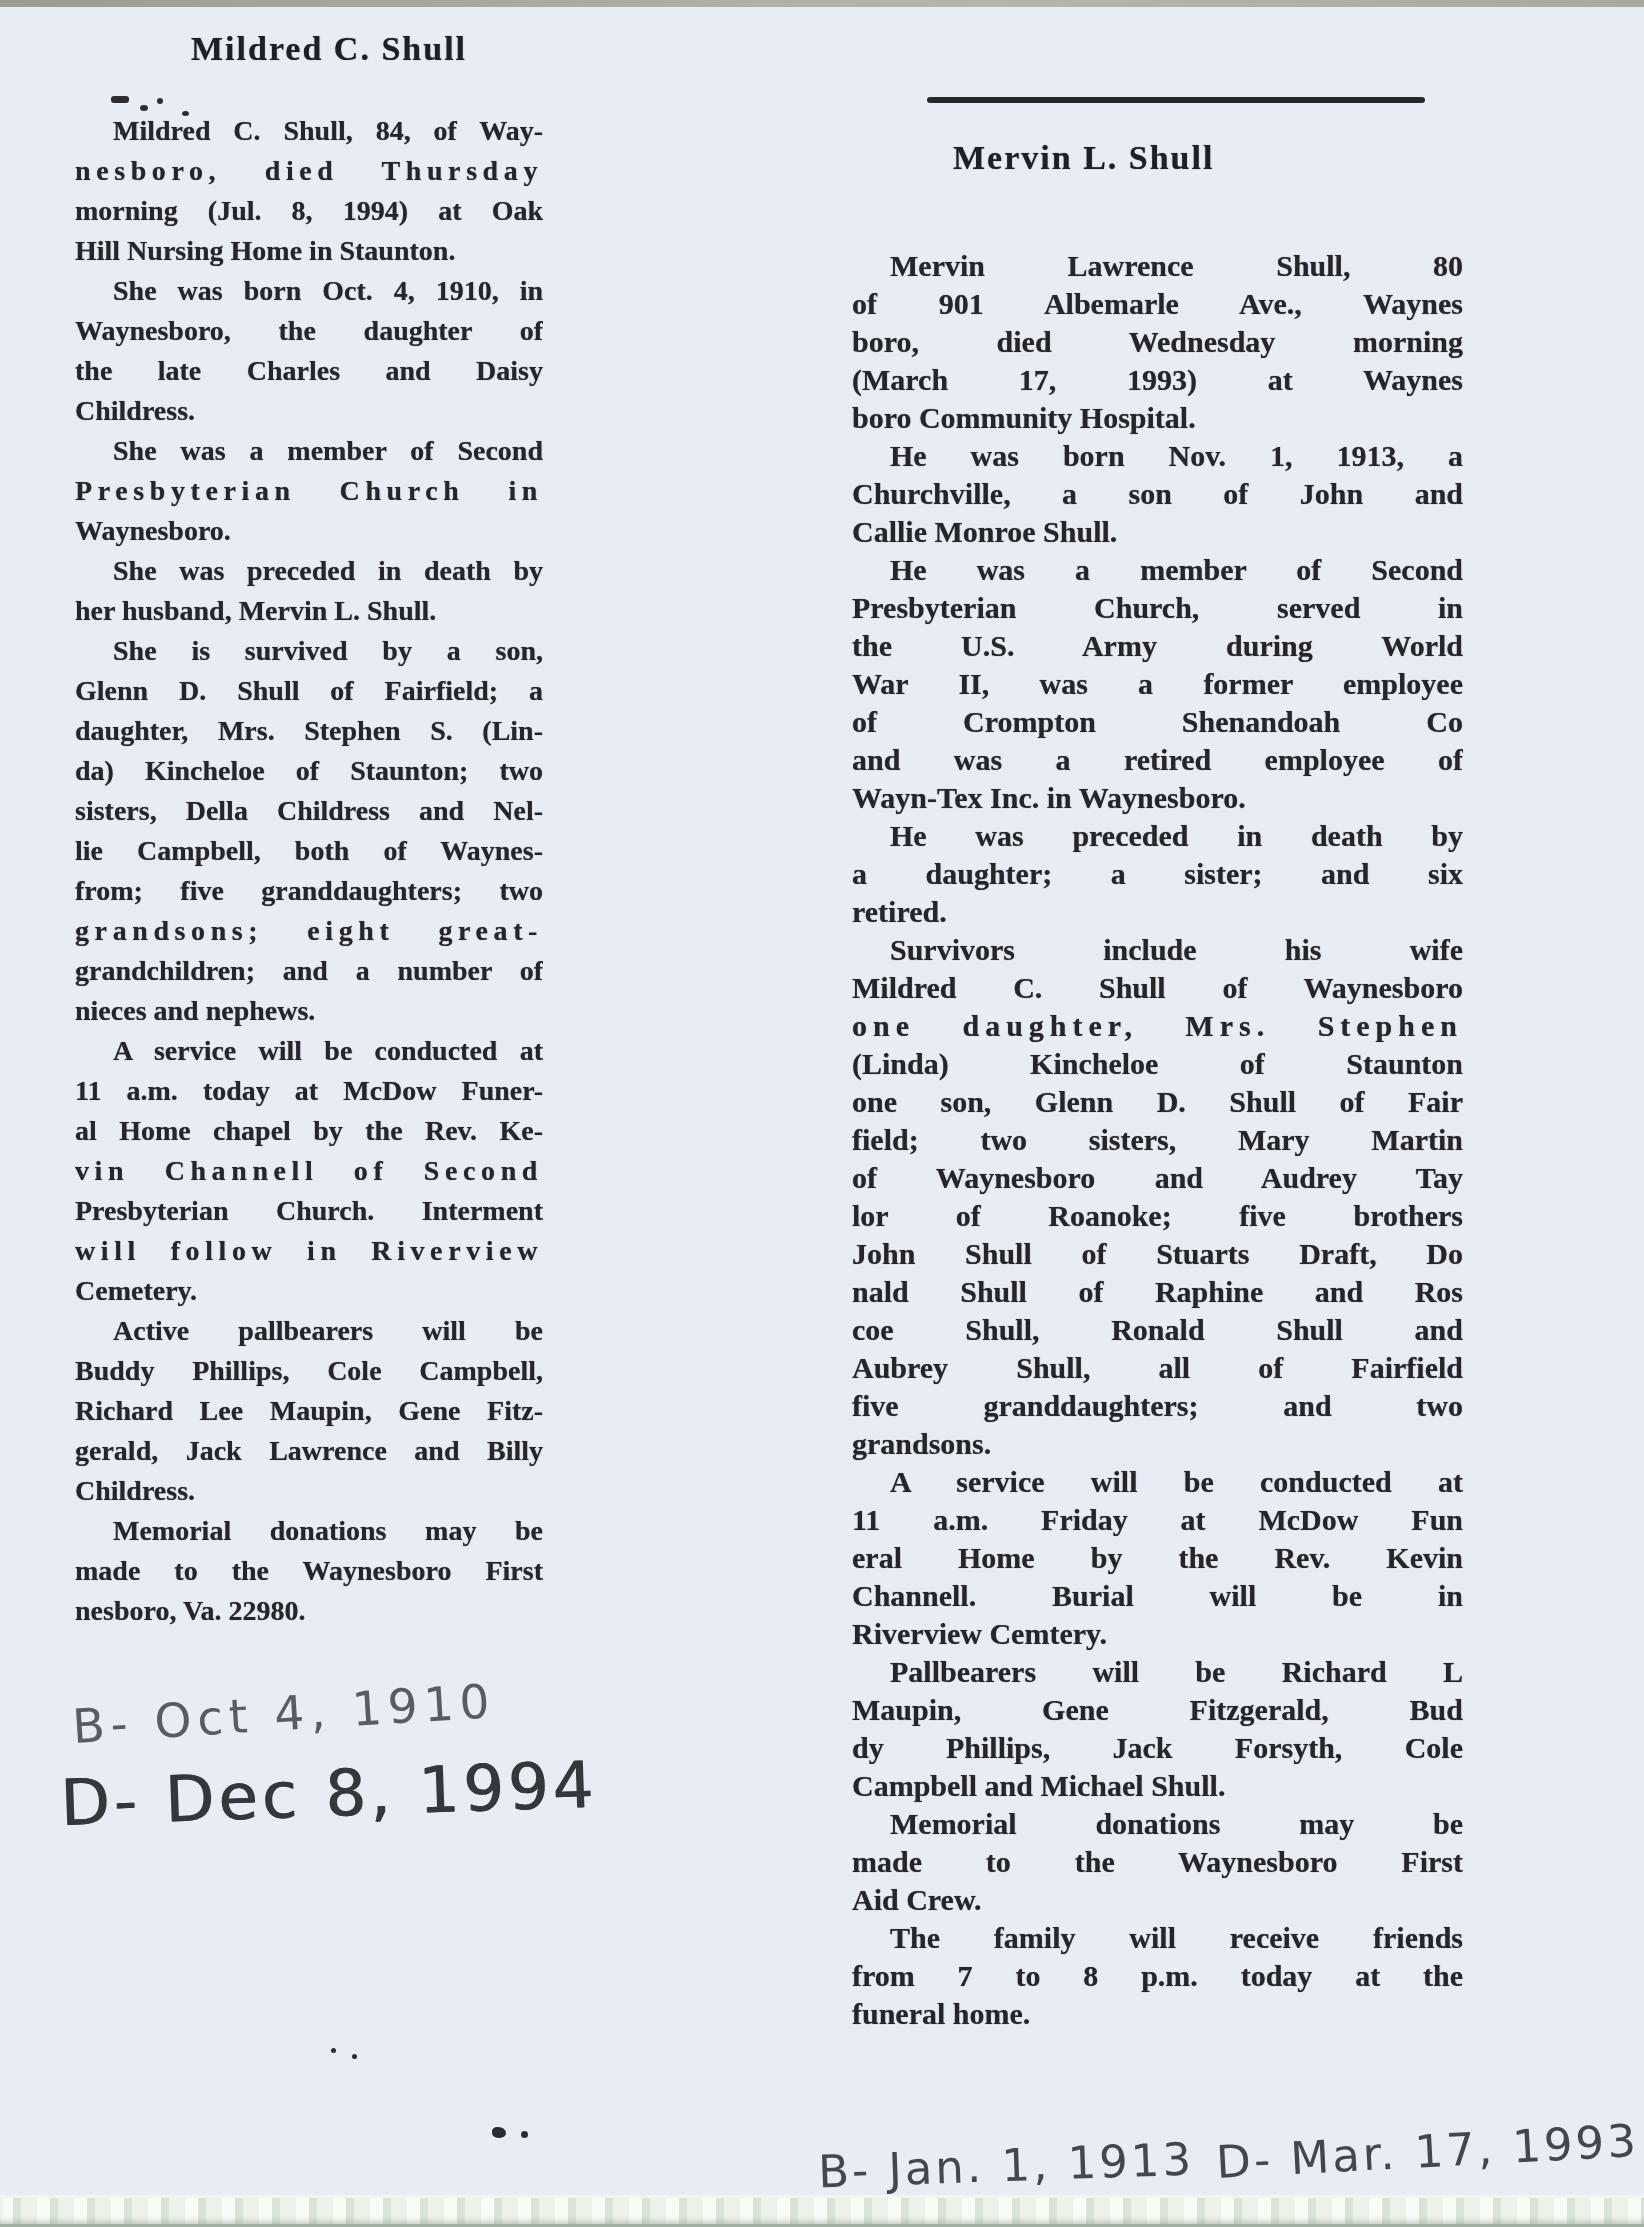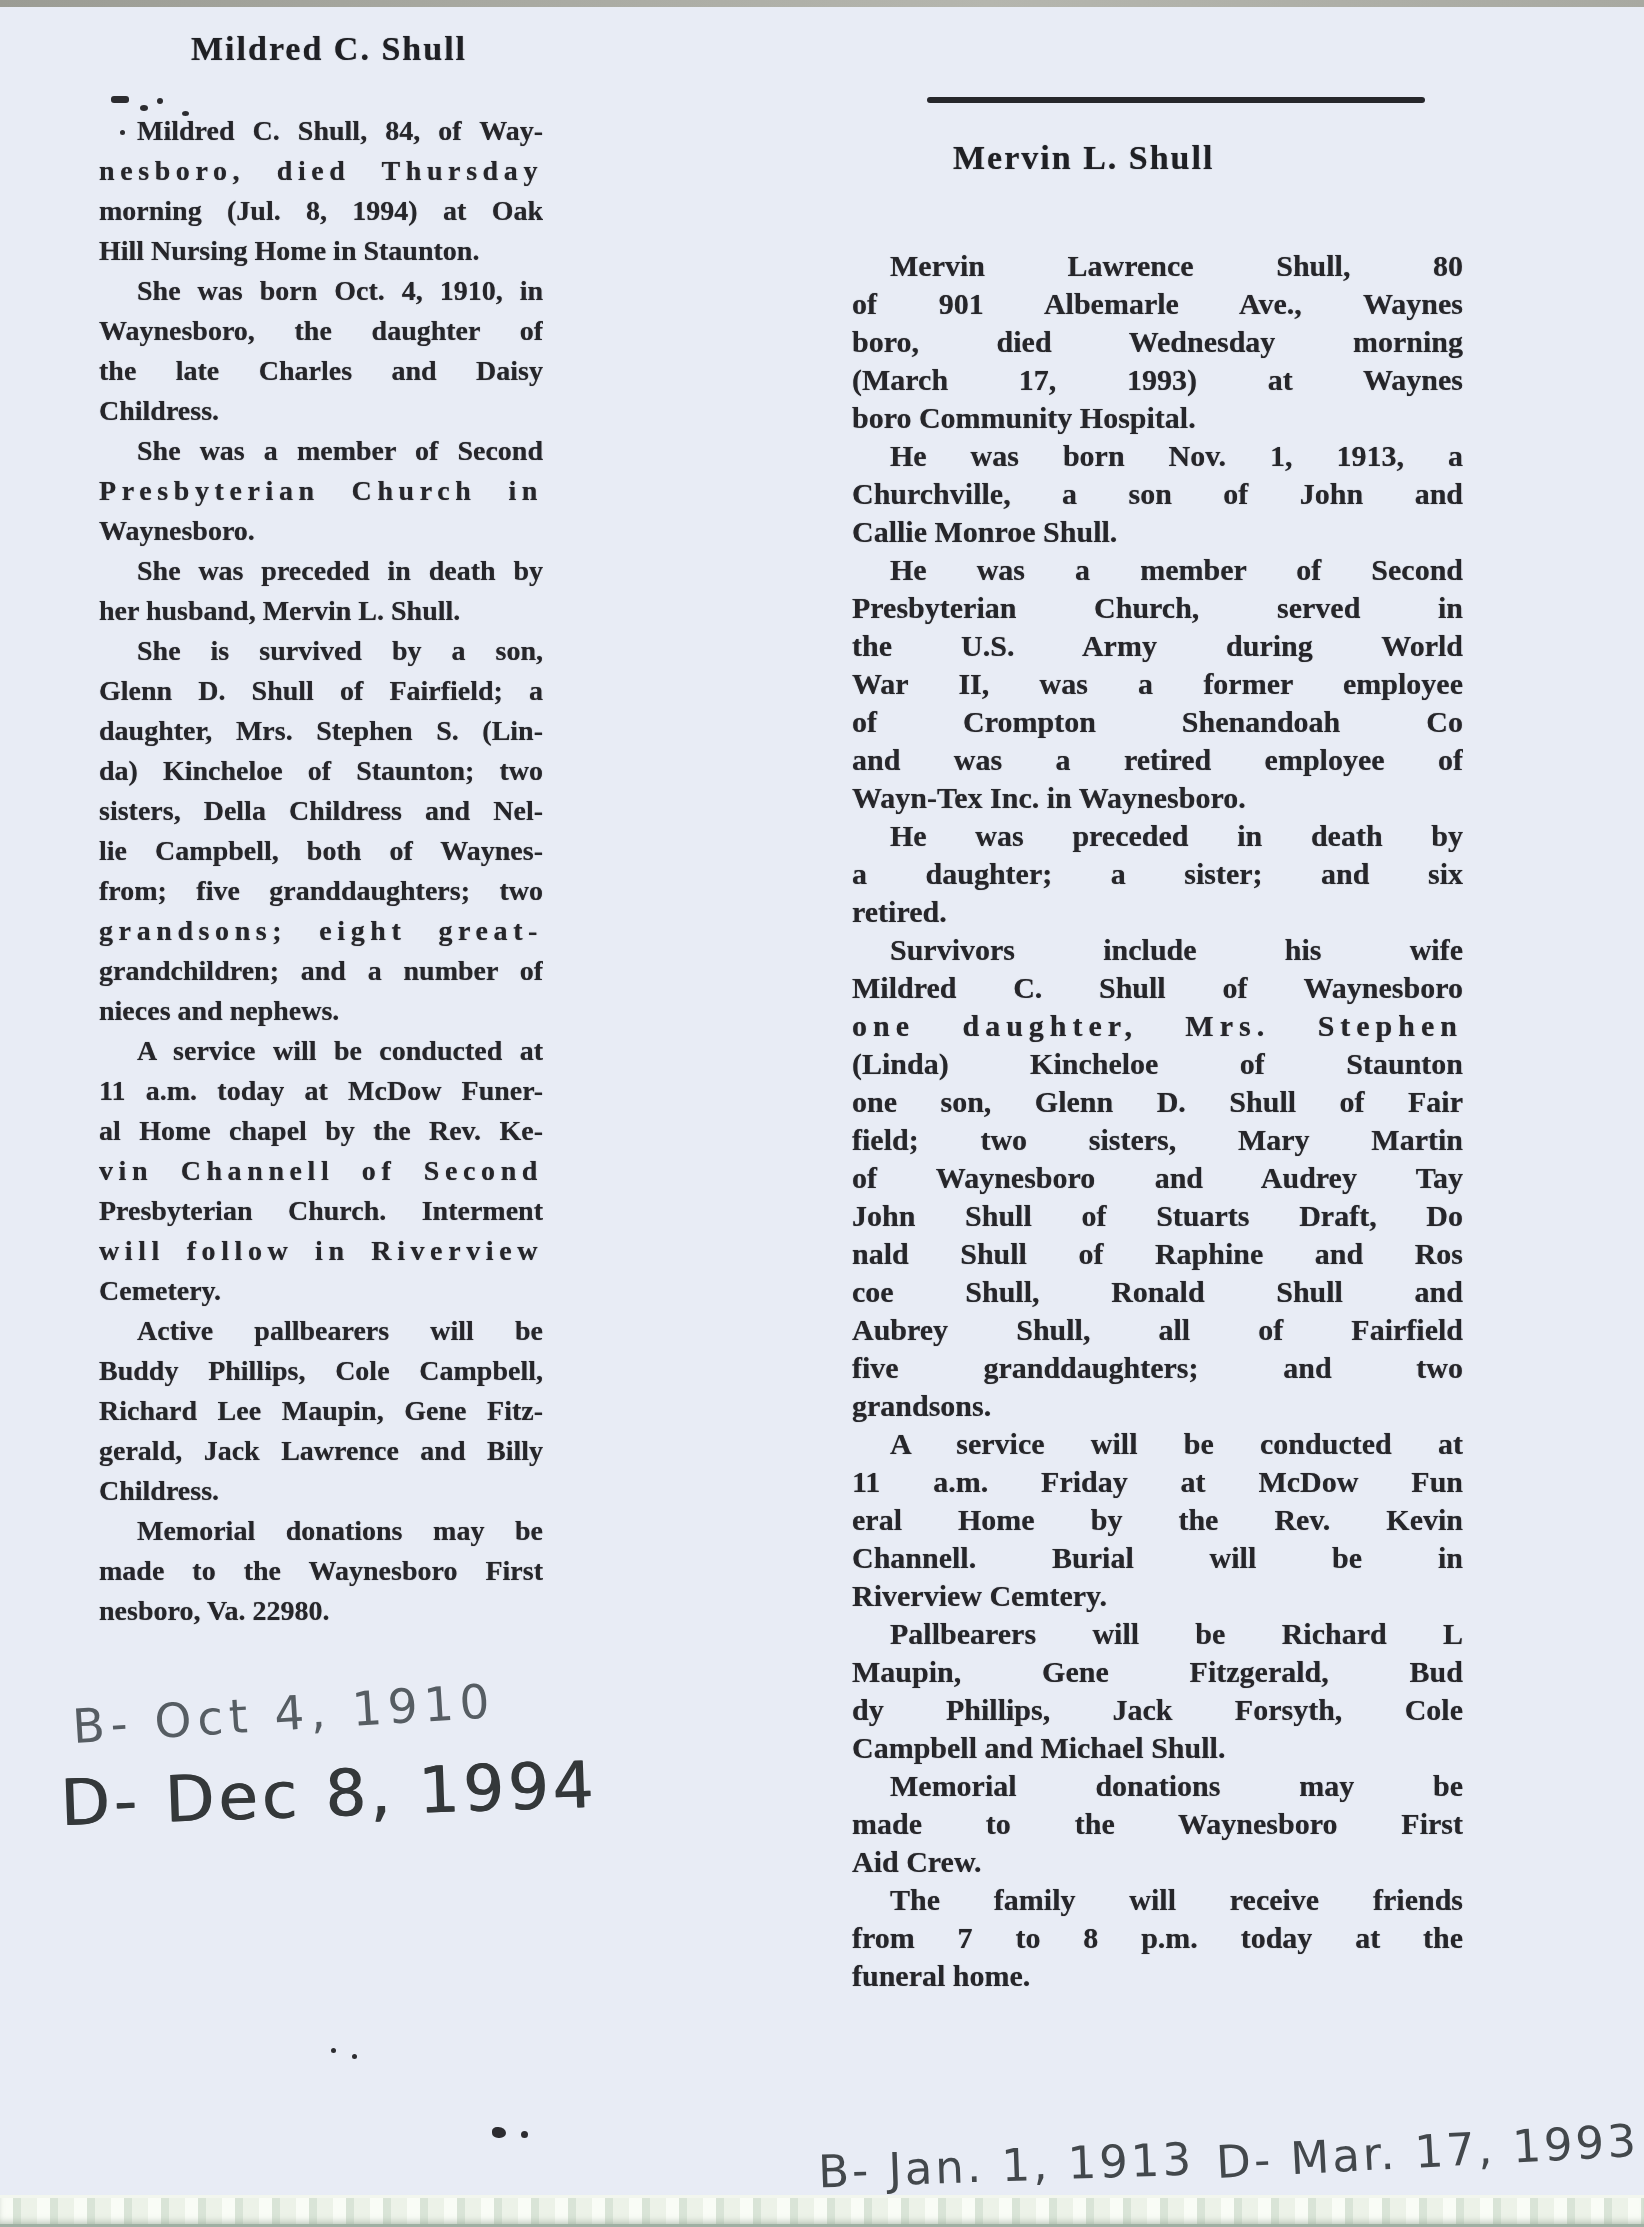--- a/index.html
+++ b/index.html
@@ -11,21 +11,21 @@
     text-shadow:0 0 1px rgba(25,25,30,.65);}
   #t-left{left:191px;top:30px;}
   #t-right{left:953px;top:139px;}
   .rule{position:absolute;left:927px;top:97px;width:498px;height:6px;
     background:#26272b;border-radius:3px;}
   .lines{position:absolute;font-family:"Liberation Serif",serif;font-weight:700;
     color:#26262a;text-shadow:0 0 1px rgba(30,30,35,.55);overflow:hidden;}
   #lines-left{left:75px;top:111px;width:468px;}
   #lines-right{left:834px;top:247px;width:629px;}
   .line{text-align:justify;text-align-last:justify;white-space:normal;}
-  #lines-left .line{font-size:28px;line-height:40px;margin-left:24px;}
+  #lines-left .line{font-size:28px;line-height:40px;}
   #lines-right .line{font-size:30px;line-height:38px;margin-left:18px;}
   .line.end{text-align-last:left;}
   .line.indent{text-indent:38px;}
   .line.sp{letter-spacing:.2em;}
   .hw{position:absolute;font-family:"DejaVu Sans",sans-serif;white-space:nowrap;}
   #hw-b-left{left:72px;top:1686px;font-size:47px;color:#565d63;
     transform:rotate(-3.5deg);letter-spacing:6px;}
   #hw-d-left{left:60px;top:1757px;font-size:64px;color:#34383a;
     transform:rotate(-2deg);letter-spacing:4px;text-shadow:1px 0 0 #34383a;}
   #hw-b-right{left:818px;top:2139px;font-size:45px;color:#43484c;
@@ -112,20 +112,21 @@
       <div class="line indent">He was preceded in death by</div>
       <div class="line">a daughter; a sister; and six</div>
       <div class="line end">retired.</div>
       <div class="line indent">Survivors include his wife</div>
       <div class="line">Mildred C. Shull of Waynesboro</div>
       <div class="line sp">one daughter, Mrs. Stephen</div>
       <div class="line">(Linda) Kincheloe of Staunton</div>
       <div class="line">one son, Glenn D. Shull of Fair</div>
       <div class="line">field; two sisters, Mary Martin</div>
       <div class="line">of Waynesboro and Audrey Tay</div>
+      <div class="line">lor of Roanoke; five brothers</div>
       <div class="line">John Shull of Stuarts Draft, Do</div>
       <div class="line">nald Shull of Raphine and Ros</div>
       <div class="line">coe Shull, Ronald Shull and</div>
       <div class="line">Aubrey Shull, all of Fairfield</div>
       <div class="line">five granddaughters; and two</div>
       <div class="line end">grandsons.</div>
       <div class="line indent">A service will be conducted at</div>
       <div class="line">11 a.m. Friday at McDow Fun</div>
       <div class="line">eral Home by the Rev. Kevin</div>
       <div class="line">Channell. Burial will be in</div>

